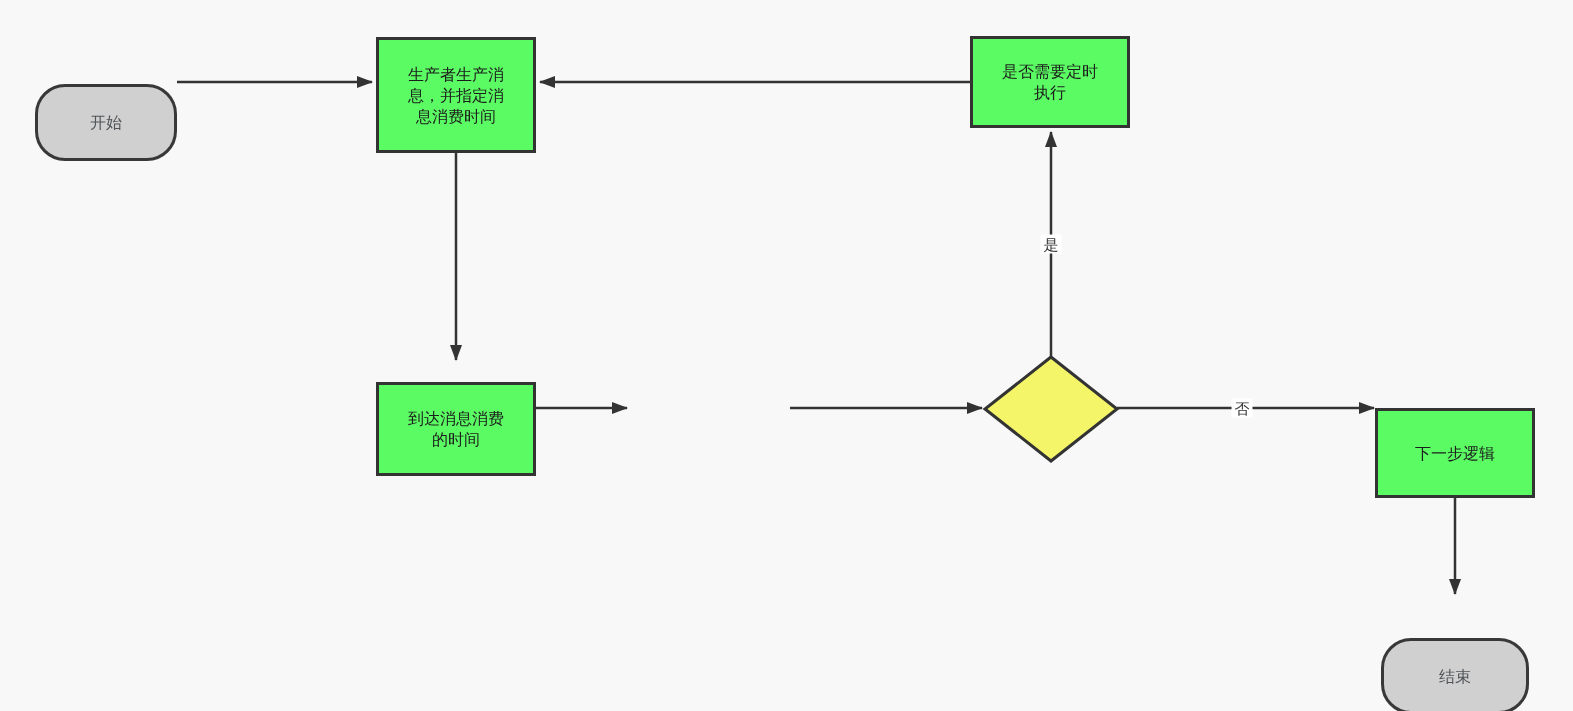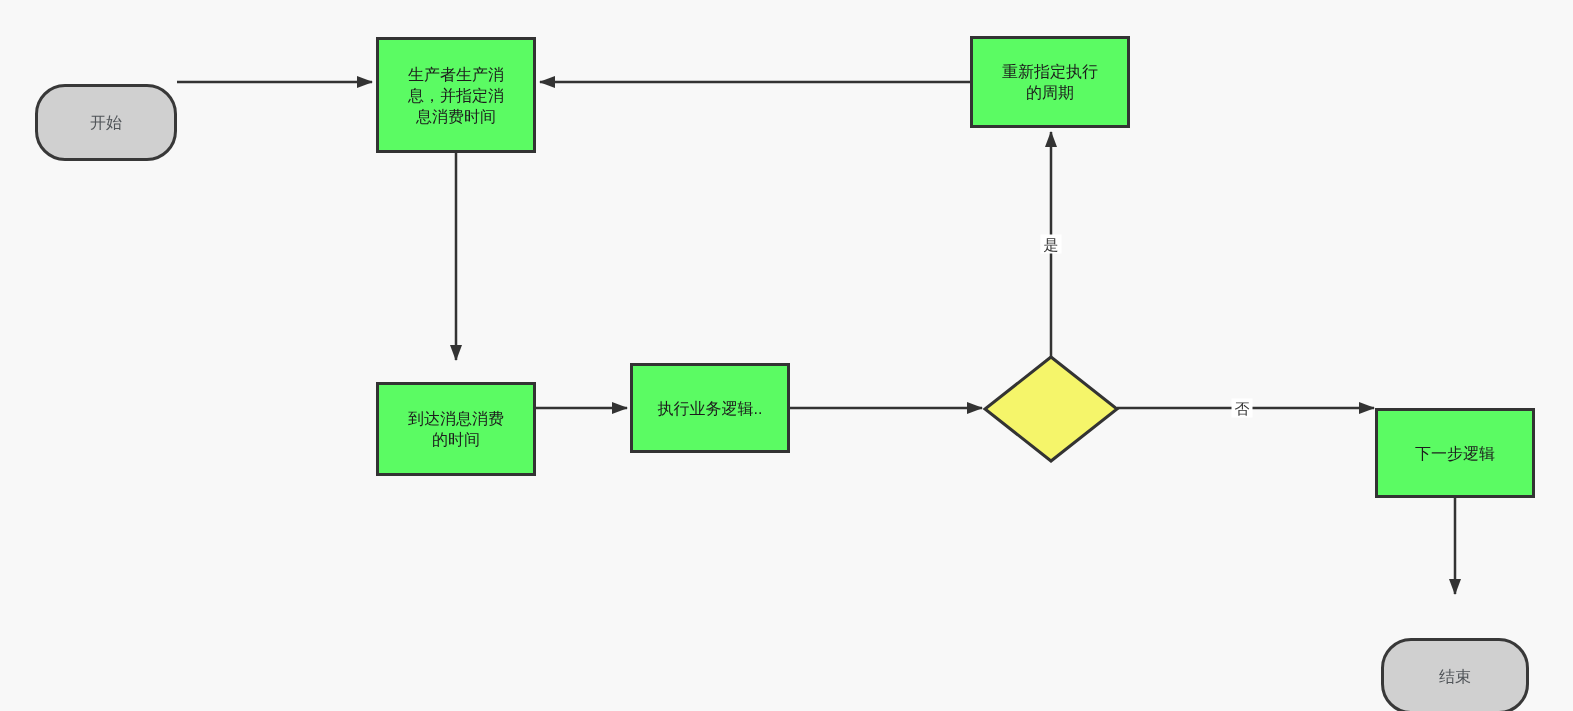--- a/index.html
+++ b/index.html
@@ -105,30 +105,27 @@
 
   <div class="node terminator" style="left:35px;top:43px;width:142px;height:77px;">
     <span class="lbl">开始</span>
   </div>
 
   <div class="node process" style="left:376px;top:37px;width:160px;height:116px;">
     <span class="lbl lbl-narrow">生产者生产消息，并指定消息消费时间</span>
   </div>
 
   <div class="node process" style="left:970px;top:36px;width:160px;height:92px;">
-    <span class="lbl lbl-narrow">重新指定执行的周期</span>
+    <span class="lbl lbl-narrow">是否需要定时执行</span>
   </div>
 
   <div class="node process" style="left:376px;top:382px;width:160px;height:94px;">
     <span class="lbl lbl-narrow">到达消息消费的时间</span>
   </div>
 
-  <div class="node process" style="left:630px;top:363px;width:160px;height:90px;">
-    <span class="lbl">执行业务逻辑..</span>
-  </div>
 
 
   <div class="node process" style="left:1375px;top:363px;width:160px;height:90px;margin-top:45px;">
     <span class="lbl">下一步逻辑</span>
   </div>
 
   <div class="node terminator" style="left:1381px;top:597px;width:148px;height:76px;">
     <span class="lbl">结束</span>
   </div>
 

